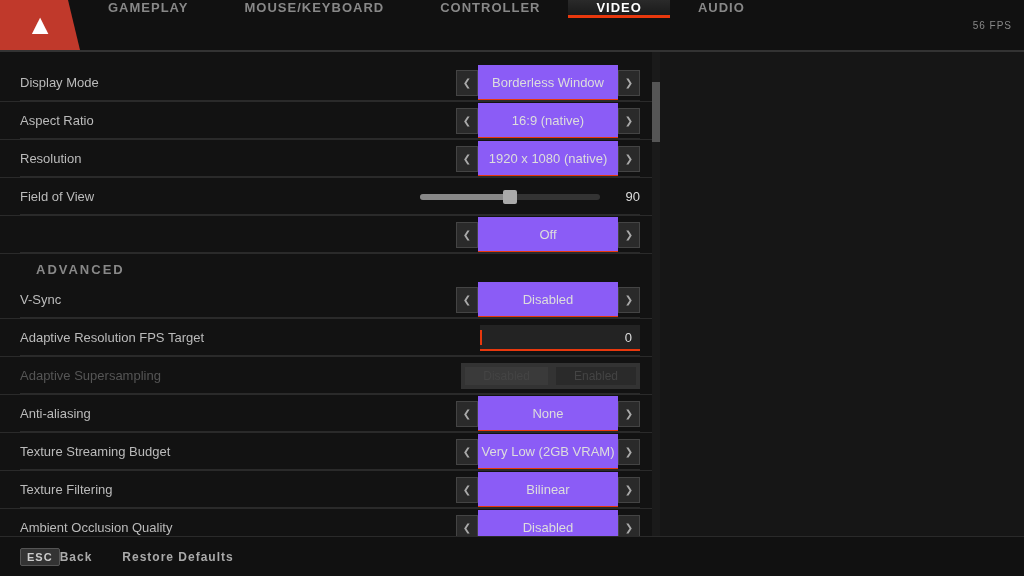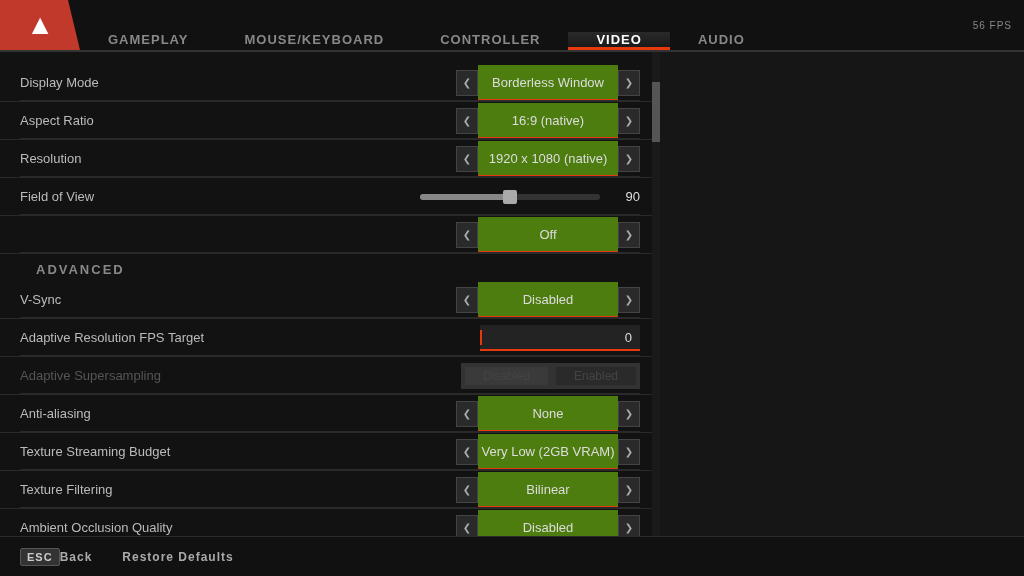--- a/index.html
+++ b/index.html
@@ -32,21 +32,21 @@
       clip-path: polygon(0 0, 85% 0, 100% 100%, 0 100%);
       flex-shrink: 0;
     }
     .logo-icon {
       font-size: 28px;
       color: white;
       font-weight: bold;
     }
     .nav-tabs {
       display: flex;
-      align-items: flex-end;
+      align-items: flex-start;
       flex: 1;
     }
     .nav-tab {
       display: flex;
       align-items: center;
       justify-content: center;
       padding: 0 28px;
       font-size: 13px;
       font-weight: bold;
       letter-spacing: 1px;
@@ -130,21 +130,21 @@
       color: #aaa;
       display: flex;
       align-items: center;
       justify-content: center;
       cursor: pointer;
       font-size: 10px;
     }
     .value-box {
       min-width: 140px;
       height: 36px;
-      background: #4d7c0f;
+      background: #8b5cf6;
       border: none;
       display: flex;
       align-items: center;
       justify-content: center;
       font-size: 13px;
       color: #ddd;
       position: relative;
     }
     .value-box::after {
       content: '';

